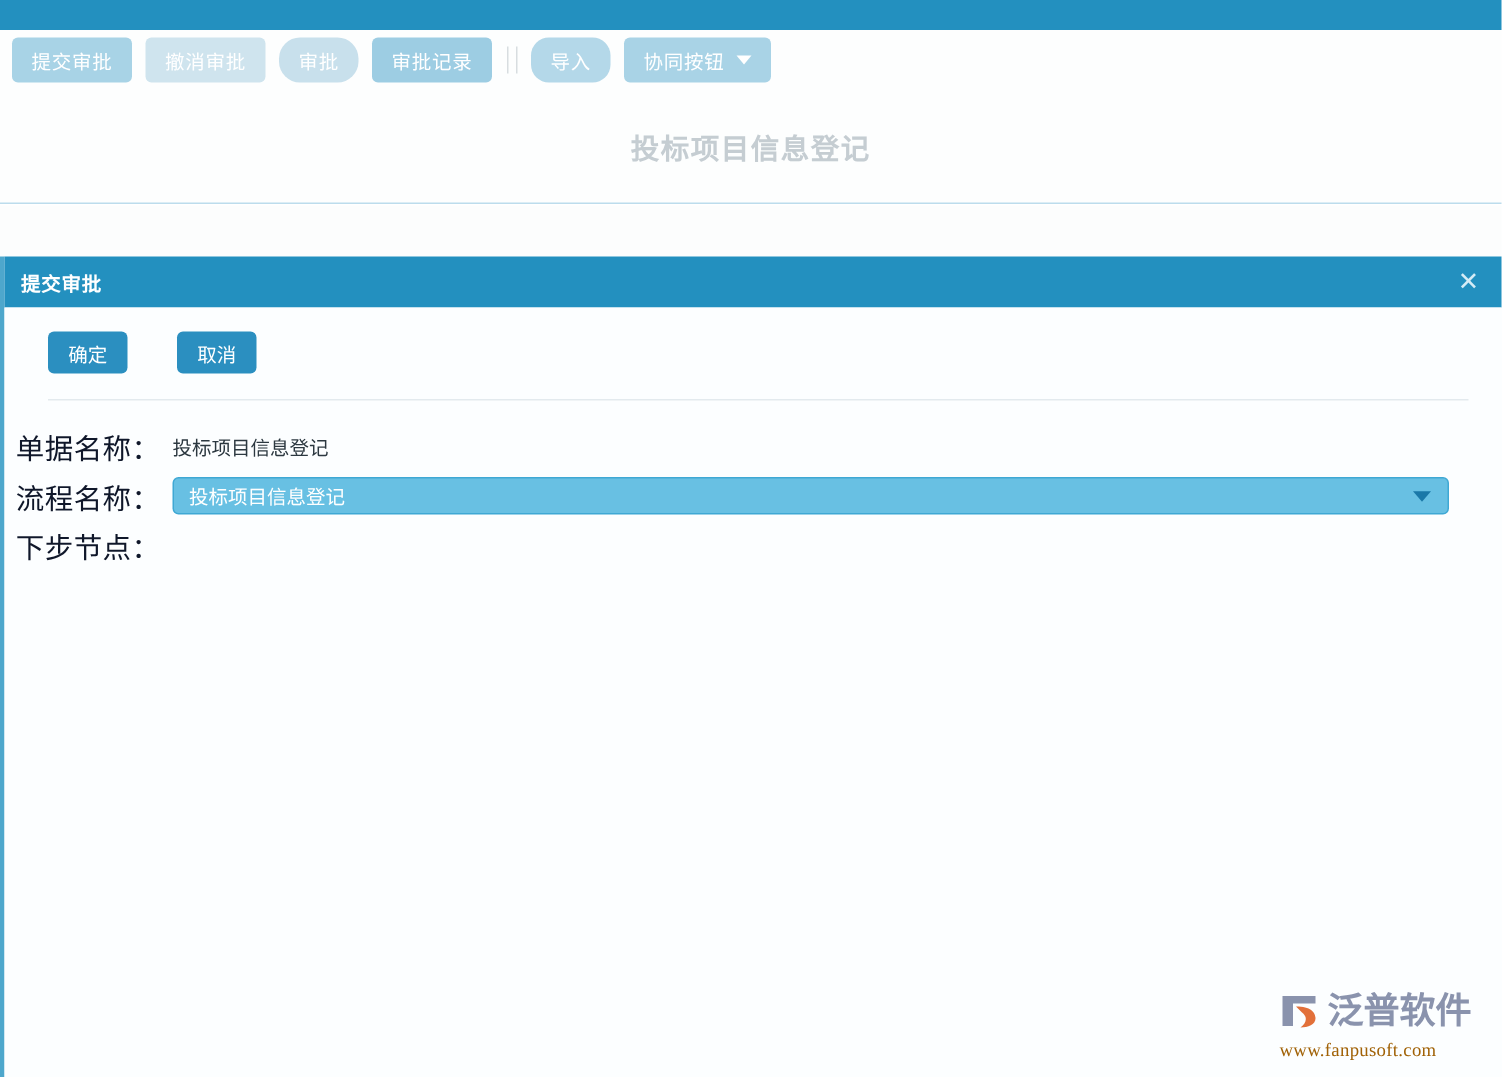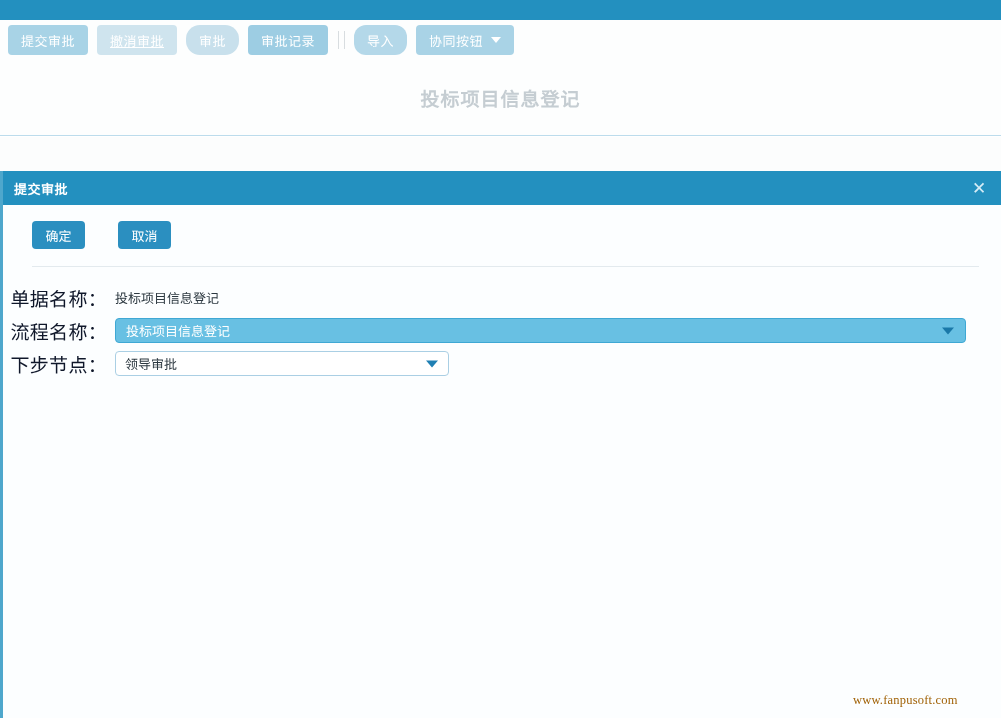--- a/index.html
+++ b/index.html
@@ -35,21 +35,21 @@
     font-size: 13px;
     color: #ffffff;
     margin-right: 9px;
     border: none;
     white-space: nowrap;
     letter-spacing: 0.5px;
     font-family: "Liberation Sans", "DejaVu Sans", sans-serif;
     cursor: pointer;
   }
   .tbtn.shade-a { background: #a8d3e6; }
-  .tbtn.shade-b { background: #cfe4ee; text-decoration: underline; }
+  .tbtn.shade-b { background: #cfe4ee; }
   .tbtn.shade-c { background: #c8e0ec; border-radius: 14px; }
   .tbtn.shade-d { background: #9dcde3; }
   .tbtn.shade-e { background: #b4d8e9; border-radius: 12px; }
   .tbtn.shade-f { background: #a9d3e6; }
   .tbtn .caret {
     display: inline-block;
     margin-left: 8px;
     width: 0; height: 0;
     border-left: 5px solid transparent;
     border-right: 5px solid transparent;
@@ -336,25 +336,28 @@
     <div class="form-row">
       <div class="f-label">流程名称：</div>
       <div class="sel-highlight">
         <span>投标项目信息登记</span>
         <span class="arrow"></span>
       </div>
     </div>
 
     <div class="form-row">
       <div class="f-label">下步节点：</div>
-      <div class="sel-plain">
-        <span>领导审批</span>
-        <span class="arrow"></span>
+    </div>
+
+
+    <div class="watermark">
+      <div class="wm-top">
+        <svg width="30" height="28" viewBox="0 0 30 28" aria-hidden="true">
+          <path d="M4 4 L26 4 L26 9 L11 9 L11 24 L4 24 Z" fill="#8a93ad"></path>
+          <path d="M13 11 C23 11 26 15 26 19 C26 23 21 25 16 25 C20 22 21 18 17 15 Z" fill="#e2703a"></path>
+        </svg>
+        <div class="wm-text">泛普软件</div>
       </div>
-    </div>
-
-
-    <div class="watermark">
       <div class="wm-url">www.fanpusoft.com</div>
     </div>
 
   </div>
 </div>
 
 </body></html>

